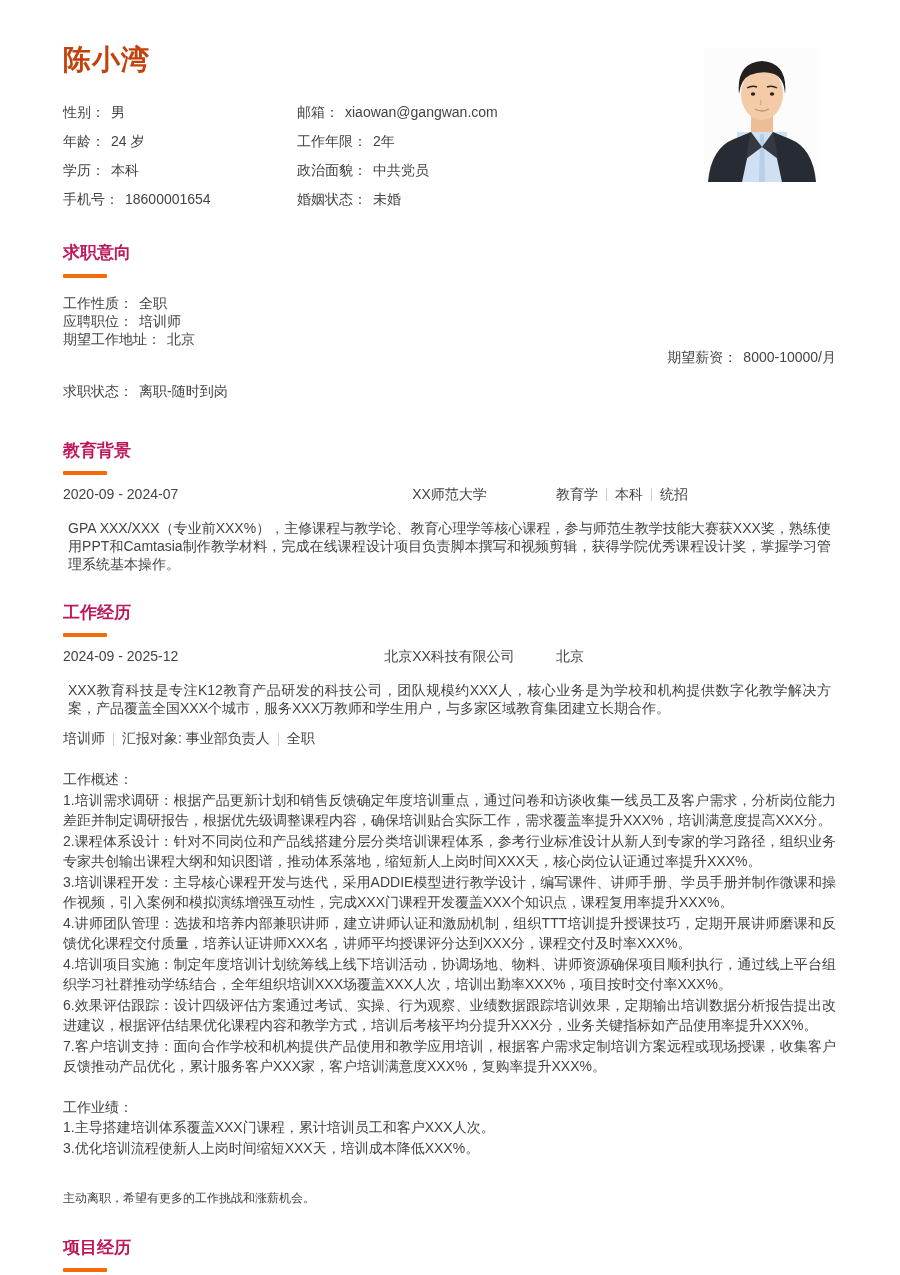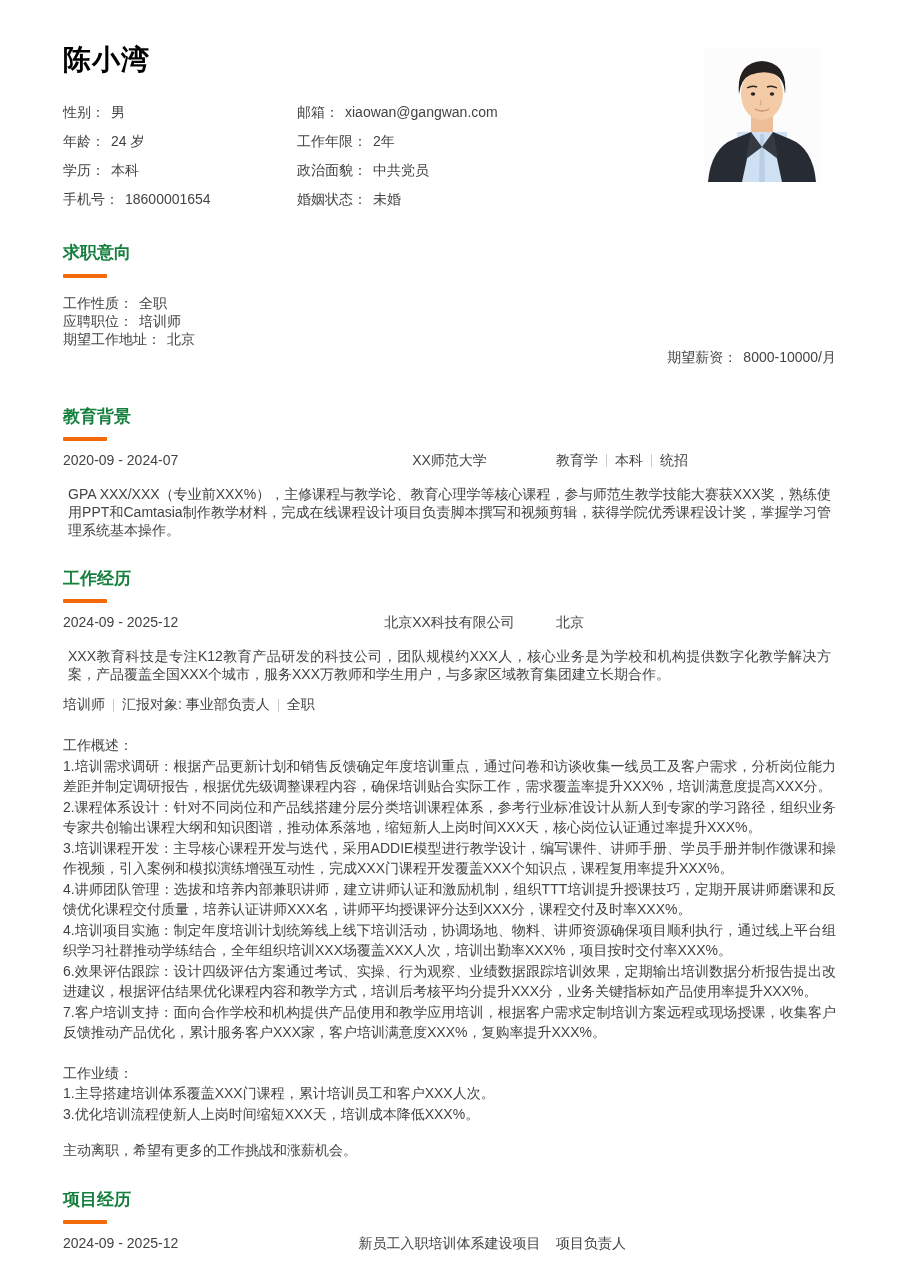--- a/index.html
+++ b/index.html
@@ -2,29 +2,29 @@
 <html><head>
 <meta charset="utf-8">
 <style>
   html,body{margin:0;padding:0;background:#fff;}
   .page{
     position:relative;width:900px;height:1275px;background:#fff;overflow:hidden;
     font-family:"Liberation Sans","DejaVu Sans",sans-serif;color:#434343;
   }
   .content{padding:0 64px 0 63px;}
 
-  .name{margin:0;padding-top:44px;font-size:28px;font-weight:700;color:#000000;letter-spacing:1px;line-height:1.15;}
+  .name{margin:0;padding-top:44px;font-size:28px;font-weight:700;color:#c2410c;letter-spacing:1px;line-height:1.15;}
 
   .info-grid{margin-top:28px;display:grid;grid-template-columns:234px 330px;row-gap:11px;font-size:14px;}
   .info-item{white-space:nowrap;}
   .val{margin-left:6px;}
 
   .photo{position:absolute;left:704px;top:48px;width:116px;height:134px;overflow:hidden;}
 
-  .section-title{font-size:17px;font-weight:700;color:#15803d;line-height:1.2;}
+  .section-title{font-size:17px;font-weight:700;color:#be185d;line-height:1.2;}
   .accent-bar{width:44px;height:4px;margin-top:10px;border-radius:1px;}
 
   .sec-jobint{margin-top:34px;}
   .sec-edu{margin-top:40px;}
   .sec-work{margin-top:30px;}
   .sec-project{margin-top:29px;}
 
   .fields-row{display:flex;margin-top:17px;font-size:14px;align-items:baseline;flex-direction:column;}
   .fields-row.second{margin-top:16px;}
   .fc1{width:193px;}
@@ -37,21 +37,21 @@
   .exp-center{flex:1;text-align:center;}
   .exp-right{width:280px;white-space:nowrap;}
 
   .sep{display:inline-block;width:1px;height:13px;background:#ccc;margin:0 8px;vertical-align:-2px;}
 
   .para{margin:15px 5px 0;font-size:14px;line-height:18px;text-align:justify;}
   .pos-row{display:flex;align-items:center;margin-top:13px;font-size:14px;}
   .duty-block{margin-top:21px;}
   .duty{margin:0;font-size:14px;line-height:20.5px;text-align:justify;}
   .ach-block{margin-top:20px;}
-  .leaving{margin-top:16px;font-size:14px;line-height:20.5px;}
+  .leaving{margin-top:30px;font-size:12px;line-height:20.5px;}
 </style>
 </head>
 <body>
 
 <div class="page">
   <div class="content">
 
     <h1 class="name">陈小湾</h1>
 
     <div class="info-grid">
@@ -66,20 +66,23 @@
     </div>
 
     <div class="sec-jobint">
       <div class="section-title">求职意向</div>
       <div class="accent-bar" style="background: rgb(242, 106, 10);"></div>
       <div class="fields-row">
         <div class="fc1"><span>工作性质：</span><span class="val">全职</span></div>
         <div class="fc2"><span>应聘职位：</span><span class="val">培训师</span></div>
         <div class="fc3"><span>期望工作地址：</span><span class="val">北京</span></div>
         <div class="fc4"><span>期望薪资：</span><span class="val">8000-10000/月</span></div>
+      </div>
+      <div class="fields-row second">
+        <div><span>求职状态：</span><span class="val">离职-随时到岗</span></div>
       </div>
     </div>
 
     <div class="sec-edu">
       <div class="section-title">教育背景</div>
       <div class="accent-bar" style="background: rgb(242, 106, 10);"></div>
       <div class="exp-head">
         <div class="exp-period">2020-09 - 2024-07</div>
         <div class="exp-center">XX师范大学</div>
         <div class="exp-right">

